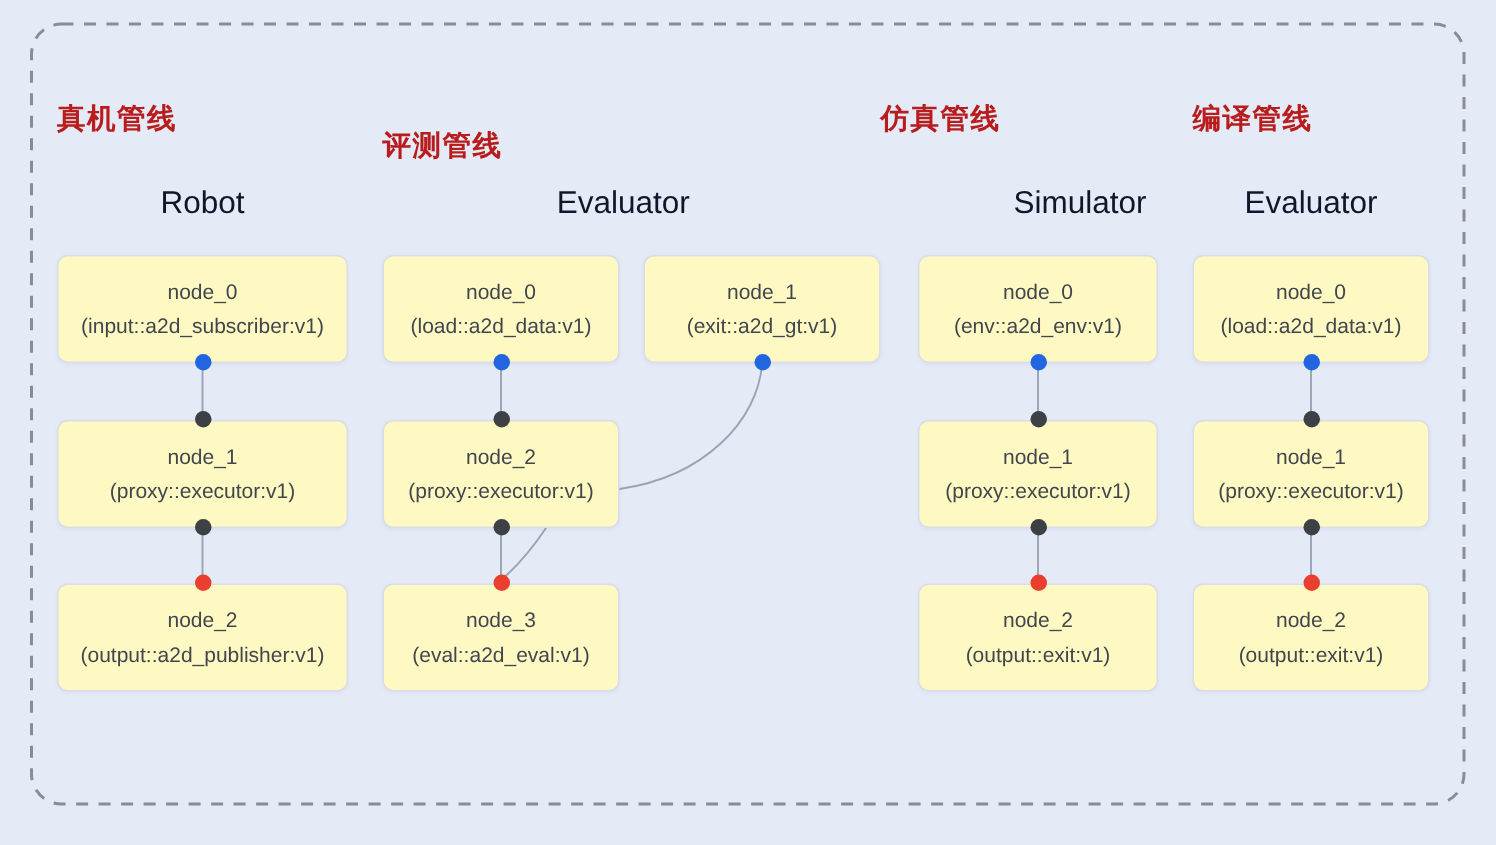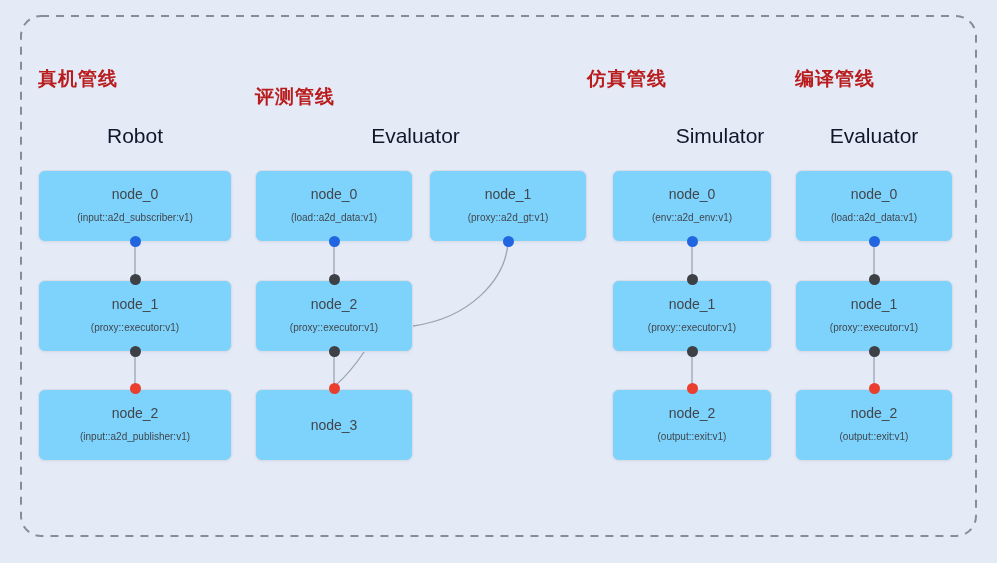--- a/index.html
+++ b/index.html
@@ -34,38 +34,38 @@
     z-index: 2;
     text-align: center;
     font-size: 21px;
     font-weight: 400;
     color: #0f172a;
   }
   .node {
     position: absolute;
     z-index: 2;
     height: 72px;
-    background: #7dd3fc;
+    background: #fef9c3;
     border: 1px solid #d9dde5;
     border-radius: 7px;
     box-shadow: 0 1px 3px rgba(60, 80, 140, 0.06);
     display: flex;
     flex-direction: column;
     align-items: center;
     justify-content: center;
     box-sizing: border-box;
   }
   .node .nid {
     font-size: 14px;
     color: #41464d;
     line-height: 23px;
     white-space: nowrap;
   }
   .node .nparam {
-    font-size: 10px;
+    font-size: 14px;
     color: #41464d;
     line-height: 23px;
     white-space: nowrap;
   }
   .port {
     position: absolute;
     width: 11px;
     height: 11px;
     border-radius: 50%;
     left: 50%;
@@ -113,42 +113,43 @@
     <span class="port out blue"></span>
   </div>
   <div class="node" style="left:38px; top:280px; width:194px;">
     <div class="nid">node_1</div>
     <div class="nparam">(proxy::executor:v1)</div>
     <span class="port in black"></span>
     <span class="port out black"></span>
   </div>
   <div class="node" style="left:38px; top:389px; width:194px;">
     <div class="nid">node_2</div>
-    <div class="nparam">(input::a2d_publisher:v1)</div>
+    <div class="nparam">(output::a2d_publisher:v1)</div>
     <span class="port in red"></span>
   </div>
 
   <div class="node" style="left:255px; top:170px; width:158px;">
     <div class="nid">node_0</div>
     <div class="nparam">(load::a2d_data:v1)</div>
     <span class="port out blue"></span>
   </div>
   <div class="node" style="left:429px; top:170px; width:158px;">
     <div class="nid">node_1</div>
-    <div class="nparam">(proxy::a2d_gt:v1)</div>
+    <div class="nparam">(exit::a2d_gt:v1)</div>
     <span class="port out blue"></span>
   </div>
   <div class="node" style="left:255px; top:280px; width:158px;">
     <div class="nid">node_2</div>
     <div class="nparam">(proxy::executor:v1)</div>
     <span class="port in black"></span>
     <span class="port out black"></span>
   </div>
   <div class="node" style="left:255px; top:389px; width:158px;">
     <div class="nid">node_3</div>
+    <div class="nparam">(eval::a2d_eval:v1)</div>
     <span class="port in red"></span>
   </div>
 
   <div class="node" style="left:612px; top:170px; width:160px;">
     <div class="nid">node_0</div>
     <div class="nparam">(env::a2d_env:v1)</div>
     <span class="port out blue"></span>
   </div>
   <div class="node" style="left:612px; top:280px; width:160px;">
     <div class="nid">node_1</div>

